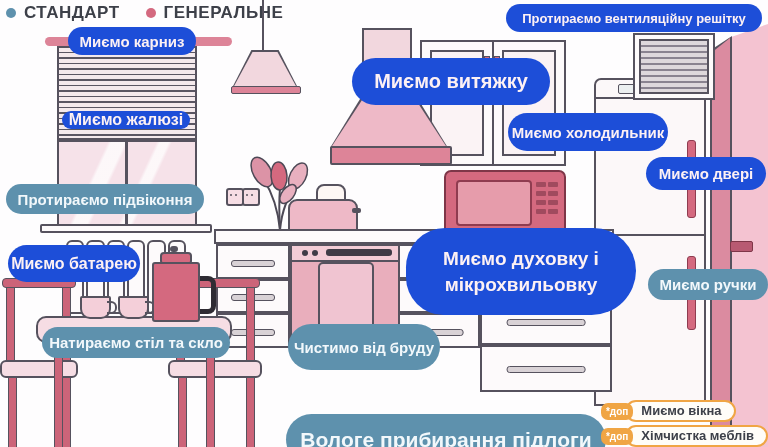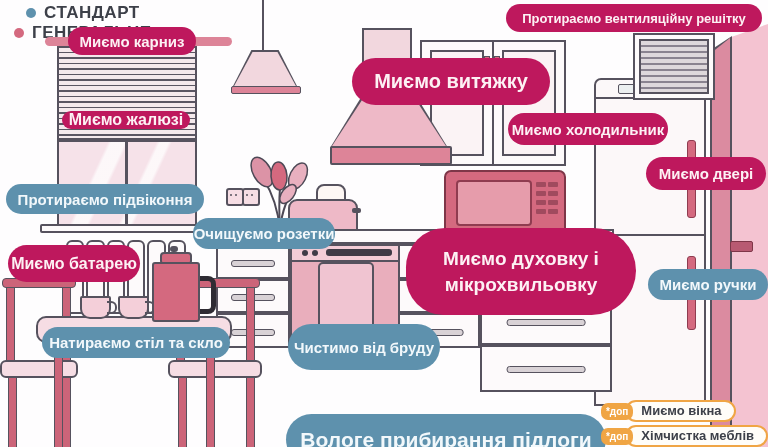--- a/index.html
+++ b/index.html
@@ -1,42 +1,42 @@
 <!DOCTYPE html>
 <html><head>
 <meta charset="utf-8">
 <style>
   html,body{margin:0;padding:0;background:#fff;}
   .scene{position:relative;width:768px;height:447px;background:#fefdfe;overflow:hidden;
          font-family:"Liberation Sans",sans-serif;}
   .abs{position:absolute;}
 
   
-  .legend{position:absolute;left:14px;top:3px;display:flex;align-items:center;flex-direction:column;}
+  .legend{position:absolute;left:6px;top:3px;display:flex;gap:26px;align-items:center;}
   .legend-item{display:flex;align-items:center;gap:8px;}
   .dot{width:10px;height:10px;border-radius:50%;}
   .dot-std{background:#5e91ad;}
   .dot-gen{background:#d4697f;}
   .legend-label{font-size:17px;font-weight:700;color:#3d4049;letter-spacing:.5px;}
 
   
   .pill{position:absolute;display:flex;align-items:center;justify-content:center;text-align:center;
         font-weight:700;color:#fdf1f4;border-radius:999px;white-space:nowrap;z-index:30;}
-  .pink{background:#be185d;}
+  .pink{background:#1d4ed8;}
   .blue{background:#5e91ad;color:#f2f8fb;}
   .p-curtain{left:68px;top:27px;width:128px;height:28px;font-size:15px;}
   .p-blinds{left:62px;top:111px;width:128px;height:18px;font-size:16px;}
   .p-sill{left:6px;top:184px;width:198px;height:30px;font-size:15px;}
   .p-radiator{left:8px;top:245px;width:132px;height:37px;font-size:16px;}
   .p-table{left:42px;top:327px;width:188px;height:31px;font-size:15px;}
   .p-lustre{left:206px;top:98px;width:132px;height:31px;font-size:15px;}
   .p-sockets{left:193px;top:218px;width:142px;height:31px;font-size:15px;}
   .p-hood{left:352px;top:58px;width:198px;height:47px;font-size:20px;}
   .p-vent{left:506px;top:4px;width:256px;height:28px;font-size:13px;}
-  .p-fridge{left:508px;top:113px;width:160px;height:32px;font-size:15px;}
+  .p-fridge{left:508px;top:113px;width:160px;height:38px;font-size:15px;}
   .p-door{left:646px;top:157px;width:120px;height:33px;font-size:15px;}
   .p-handles{left:648px;top:269px;width:120px;height:31px;font-size:15px;}
   .p-oven{left:406px;top:228px;width:202px;height:87px;font-size:19px;line-height:1.35;
           border-radius:46px 50px 52px 44px;white-space:normal;padding:0 14px;}
   .p-dirt{left:288px;top:324px;width:152px;height:46px;font-size:15px;}
   .p-floor{left:286px;top:383px;width:320px;height:51px;font-size:21px;margin-top:31px;}
 
   
   .addons{position:absolute;right:0;top:400px;display:flex;flex-direction:column;gap:3px;z-index:31;}
   .addon-row{display:flex;align-items:center;}
@@ -314,21 +314,20 @@
       <div class="door-edge-in"></div>
     </div>
   <div class="abs door-handle"></div>
   <div class="abs floor-line"></div>
 
   <div class="pill pink p-curtain">Миємо карниз</div>
   <div class="pill pink p-blinds">Миємо жалюзі</div>
   <div class="pill blue p-sill">Протираємо підвіконня</div>
   <div class="pill blue p-table">Натираємо стіл та скло</div>
   <div class="pill pink p-radiator">Миємо батарею</div>
-  <div class="pill blue p-sockets">Очищуємо розетки</div>
   <div class="pill pink p-hood">Миємо витяжку</div>
   <div class="pill pink p-vent">Протираємо вентиляційну решітку</div>
   <div class="pill pink p-fridge">Миємо холодильник</div>
   <div class="pill pink p-door">Миємо двері</div>
   <div class="pill blue p-handles">Миємо ручки</div>
   <div class="pill pink p-oven">Миємо духовку і мікрохвильовку</div>
   <div class="pill blue p-dirt">Чистимо від бруду</div>
   <div class="pill blue p-floor">Вологе прибирання підлоги</div>
 
   <div class="addons">

